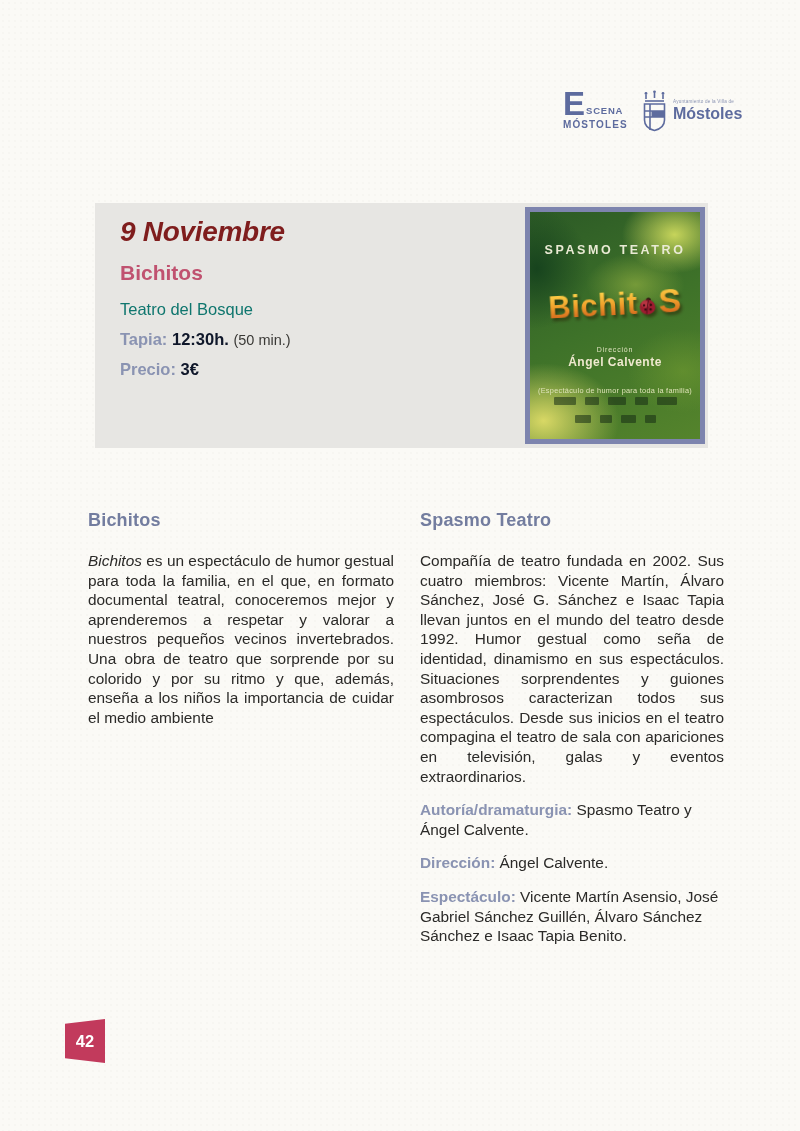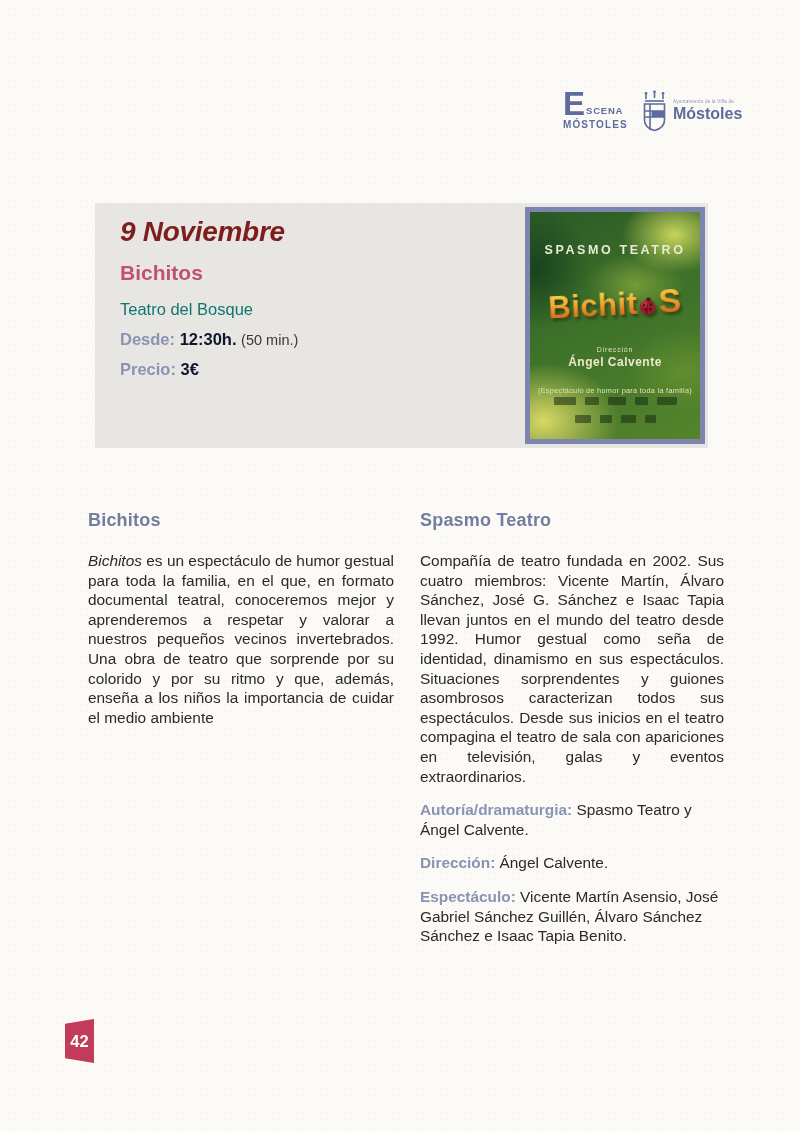--- a/index.html
+++ b/index.html
@@ -82,21 +82,21 @@
   .col-body{
     margin-top:20px; font-size:15.4px; line-height:19.6px; color:#2b2a28;
     text-align:justify; hyphens:auto; -webkit-hyphens:auto;
   }
   .lead-italic{ font-style:italic; }
   .credit{ margin-top:14px; font-size:15.4px; line-height:19.6px; color:#2b2a28; }
   .credit-label{ color:#8a93b2; font-weight:700; }
 
   
   .page-badge{
-    position:absolute; left:65px; top:1019px; width:29px; height:44px;
+    position:absolute; left:65px; top:1019px; width:40px; height:44px;
     background:#c23a5c;
     clip-path:polygon(0 11%, 100% 0, 100% 100%, 0 89%);
     display:flex; align-items:center; justify-content:center;
   }
   .page-badge span{ color:#fff; font-size:16.5px; font-weight:700; }
 </style>
 </head>
 <body>
 
 <div class="page">
@@ -129,21 +129,21 @@
       </div>
     </div>
   </div>
 
   <div class="event-card">
     <div class="card-text">
       <div class="card-date">9 Noviembre</div>
       <div class="card-title">Bichitos</div>
       <div class="card-venue">Teatro del Bosque</div>
       <div class="meta-line">
-        <span class="meta-label">Desde:</span>
+        <span class="meta-label">Tapia:</span>
         <span class="meta-value">12:30h.</span>
         <span class="meta-duration">(50 min.)</span>
       </div>
       <div class="meta-line">
         <span class="meta-label">Precio:</span>
         <span class="meta-value">3€</span>
       </div>
     </div>
 
     <div class="poster">

